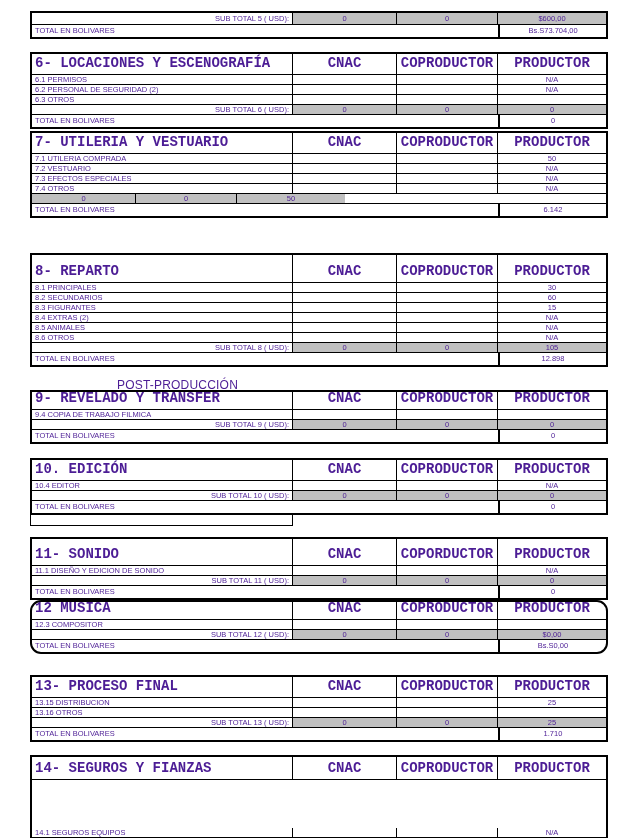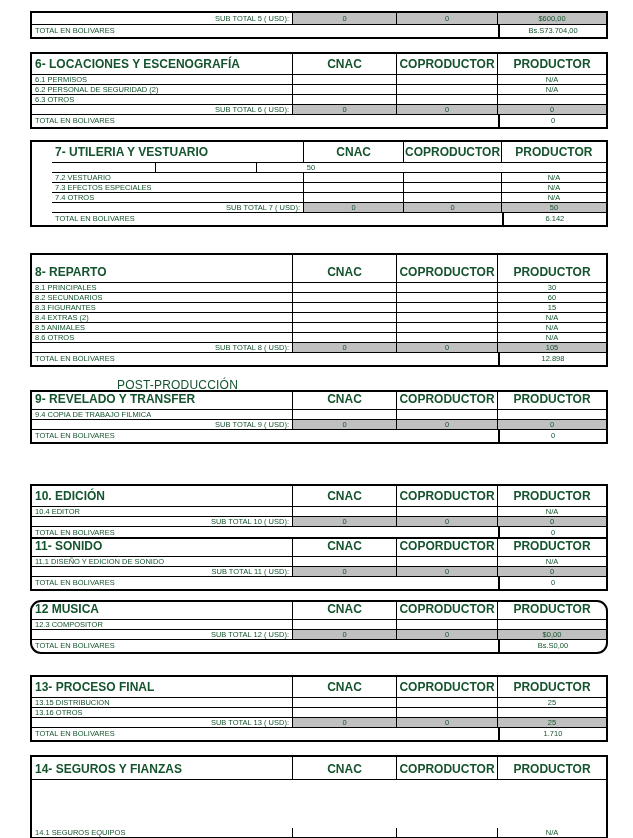--- a/index.html
+++ b/index.html
@@ -3,37 +3,37 @@
 <meta charset="utf-8">
 <style>
   :root{
     --border:#000000;
     --gray:#c0c0c0;
     --bg:#ffffff;
   }
   html,body{margin:0;padding:0;background:#e8e8e8;}
   .page{
     position:relative;width:633px;height:838px;background:var(--bg);
-    font-family:"Liberation Sans",sans-serif;color:#14532d;overflow:hidden;
+    font-family:"Liberation Sans",sans-serif;color:#4c1d95;overflow:hidden;
   }
   .tbl{
     position:absolute;left:30px;width:578px;box-sizing:border-box;
     border:2px solid var(--border);display:flex;flex-direction:column;background:var(--bg);
   }
   .row{display:flex;box-sizing:border-box;border-bottom:1px solid var(--border);}
   .row:last-child{border-bottom:none;}
   .cell{
     box-sizing:border-box;display:flex;align-items:center;
     overflow:hidden;white-space:nowrap;font-size:7.5px;line-height:1;
   }
   .desc{width:261px;border-right:1px solid var(--border);padding-left:3px;}
   .col-cnac{width:104px;border-right:1px solid var(--border);justify-content:center;}
   .col-copro{width:101px;border-right:1px solid var(--border);justify-content:center;}
   .col-prod{width:108px;justify-content:center;}
-  .header-row .cell{align-items:flex-end;padding-bottom:4px;font-weight:bold;font-size:12px;}
+  .header-row .cell{align-items:flex-end;padding-bottom:4px;font-weight:bold;font-size:14px;font-family:Liberation Mono, monospace;}
   .data-row{height:10px;}
   .subtotal-row{height:10px;}
   .subtotal-row .desc{justify-content:flex-end;padding-right:3px;}
   .gray{background:var(--gray);}
   .total-row{height:12px;}
   .total-merged{width:466px;padding-left:3px;}
   .total-value{width:108px;border-left:2px solid var(--border);justify-content:center;}
   .carry-row{height:12px;}
   .post-label{
     position:absolute;top:378px;left:117px;font-size:12px;letter-spacing:.2px;
@@ -96,28 +96,29 @@
       <div class="cell desc sub-label">SUB TOTAL 6 ( USD):</div>
       <div class="cell col-cnac gray sub-val">0</div>
       <div class="cell col-copro gray sub-val">0</div>
       <div class="cell col-prod gray sub-val">0</div>
     </div>
     <div class="row total-row">
       <div class="cell total-merged total-label">TOTAL EN BOLIVARES</div>
       <div class="cell total-value">0</div>
     </div>
   </div>
-      <div class="tbl section" style="top: 140px; padding-left: 20px;">
+      <div class="tbl section" style="top: 131px;">
     <div class="row header-row" style="height: 21px;">
       <div class="cell desc sec-title">7- UTILERIA Y VESTUARIO</div>
       <div class="cell col-cnac col-h">CNAC</div>
       <div class="cell col-copro col-h">COPRODUCTOR</div>
       <div class="cell col-prod col-h">PRODUCTOR</div>
     </div>
     <div class="row data-row">
+    <div class="cell desc line-label">7.1 UTILERIA COMPRADA</div>
     <div class="cell col-cnac line-val"></div>
     <div class="cell col-copro line-val"></div>
     <div class="cell col-prod line-val">50</div>
   </div>
         <div class="row data-row">
     <div class="cell desc line-label">7.2 VESTUARIO</div>
     <div class="cell col-cnac line-val"></div>
     <div class="cell col-copro line-val"></div>
     <div class="cell col-prod line-val">N/A</div>
   </div>
@@ -127,21 +128,20 @@
     <div class="cell col-copro line-val"></div>
     <div class="cell col-prod line-val">N/A</div>
   </div>
         <div class="row data-row">
     <div class="cell desc line-label">7.4 OTROS</div>
     <div class="cell col-cnac line-val"></div>
     <div class="cell col-copro line-val"></div>
     <div class="cell col-prod line-val">N/A</div>
   </div>
         <div class="row subtotal-row">
-      <div class="cell desc sub-label">SUB TOTAL 7 ( USD):</div>
       <div class="cell col-cnac gray sub-val">0</div>
       <div class="cell col-copro gray sub-val">0</div>
       <div class="cell col-prod gray sub-val">50</div>
     </div>
     <div class="row total-row">
       <div class="cell total-merged total-label">TOTAL EN BOLIVARES</div>
       <div class="cell total-value">6.142</div>
     </div>
   </div>
       <div class="tbl section" style="top: 253px;">
@@ -215,21 +215,21 @@
       <div class="cell desc sub-label">SUB TOTAL 9 ( USD):</div>
       <div class="cell col-cnac gray sub-val">0</div>
       <div class="cell col-copro gray sub-val">0</div>
       <div class="cell col-prod gray sub-val">0</div>
     </div>
     <div class="row total-row">
       <div class="cell total-merged total-label">TOTAL EN BOLIVARES</div>
       <div class="cell total-value">0</div>
     </div>
   </div>
-      <div class="tbl section" style="top: 484px;">
+      <div class="tbl section" style="top: 458px;">
     <div class="row header-row" style="height: 21px;">
       <div class="cell desc sec-title">10. EDICIÓN</div>
       <div class="cell col-cnac col-h">CNAC</div>
       <div class="cell col-copro col-h">COPRODUCTOR</div>
       <div class="cell col-prod col-h">PRODUCTOR</div>
     </div>
     <div class="row data-row">
     <div class="cell desc line-label">10.4 EDITOR</div>
     <div class="cell col-cnac line-val"></div>
     <div class="cell col-copro line-val"></div>
@@ -240,21 +240,21 @@
       <div class="cell col-cnac gray sub-val">0</div>
       <div class="cell col-copro gray sub-val">0</div>
       <div class="cell col-prod gray sub-val">0</div>
     </div>
     <div class="row total-row">
       <div class="cell total-merged total-label">TOTAL EN BOLIVARES</div>
       <div class="cell total-value">0</div>
     </div>
   </div>
       <div class="tbl section" style="top: 537px;">
-    <div class="row header-row" style="height: 18px;">
+    <div class="row header-row" style="height: 27px;">
       <div class="cell desc sec-title">11- SONIDO</div>
       <div class="cell col-cnac col-h">CNAC</div>
       <div class="cell col-copro col-h">COPORDUCTOR</div>
       <div class="cell col-prod col-h">PRODUCTOR</div>
     </div>
     <div class="row data-row">
     <div class="cell desc line-label">11.1 DISEÑO Y EDICION DE SONIDO</div>
     <div class="cell col-cnac line-val"></div>
     <div class="cell col-copro line-val"></div>
     <div class="cell col-prod line-val">N/A</div>

